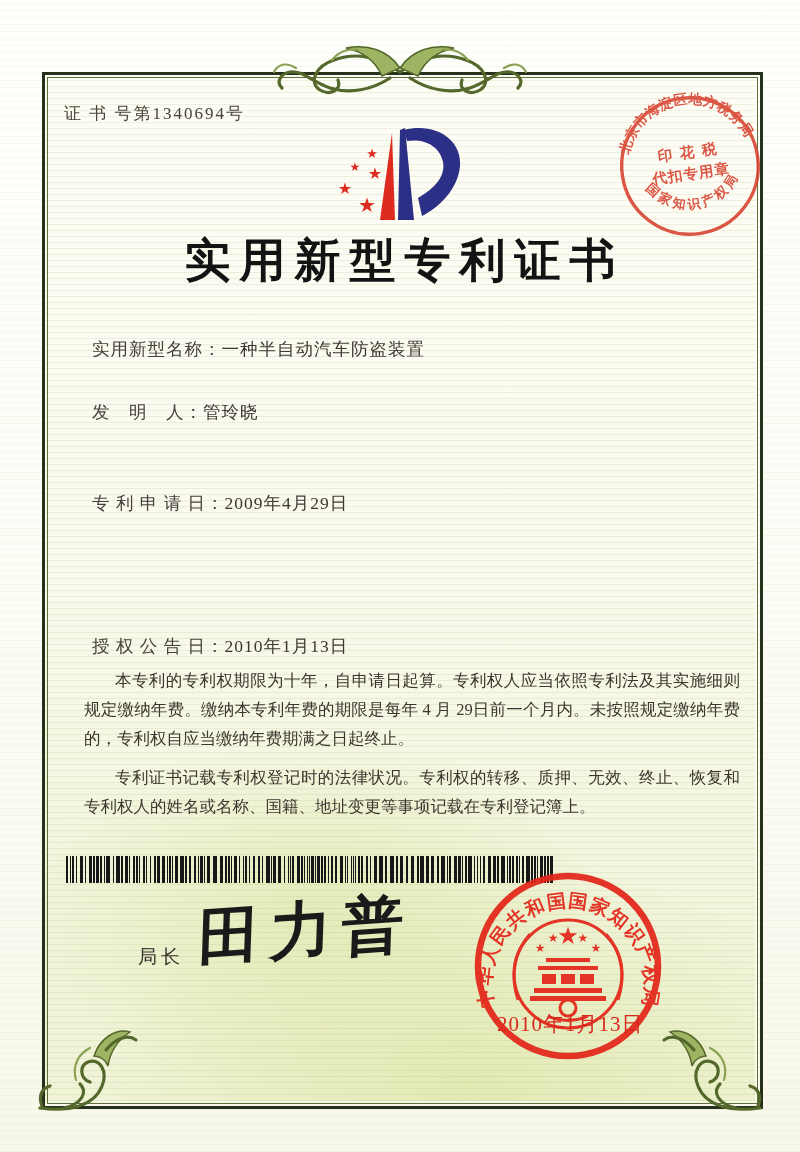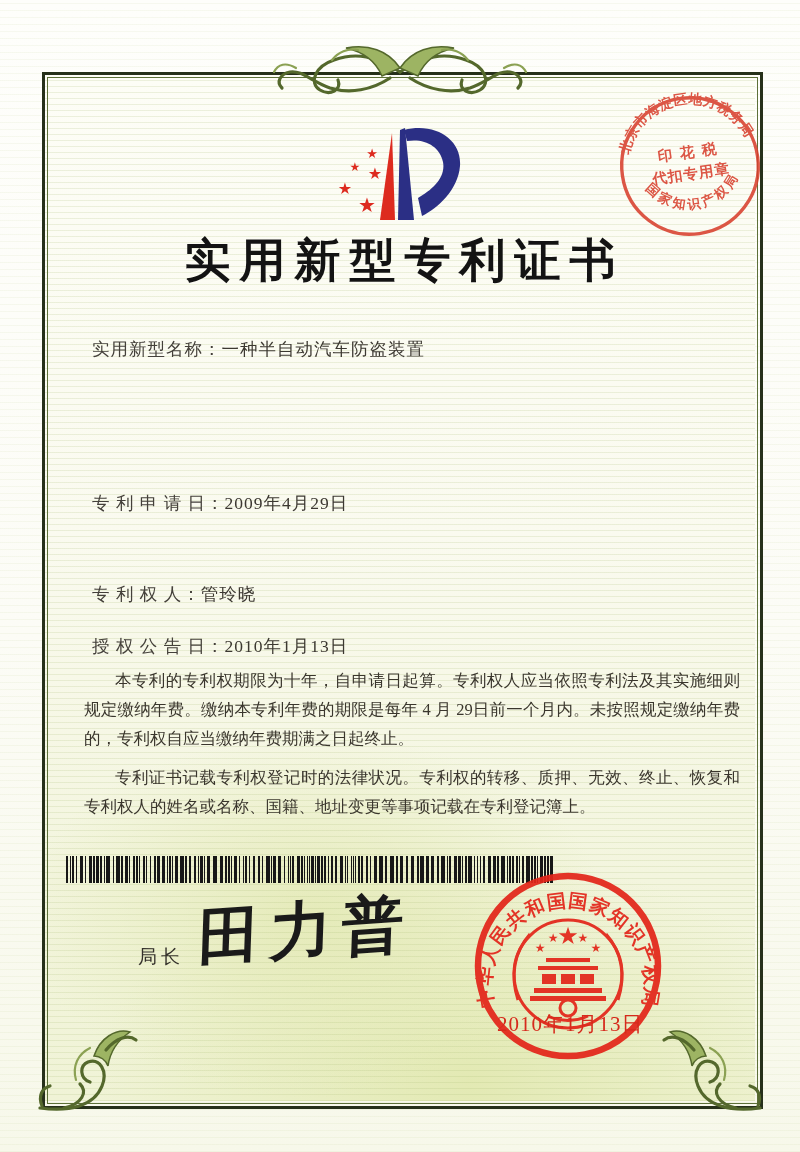--- a/index.html
+++ b/index.html
@@ -76,20 +76,21 @@
     <use href="#flc"></use>
     <use href="#flc" transform="translate(256,0) scale(-1,1)"></use>
   </svg>
   <svg class="abs" style="left:36px;top:1022px" width="110" height="90" viewBox="0 0 110 90">
     <use href="#flr"></use>
   </svg>
   <svg class="abs" style="left:654px;top:1022px" width="110" height="90" viewBox="0 0 110 90">
     <use href="#flr" transform="translate(110,0) scale(-1,1)"></use>
   </svg>
 
+  <div class="abs cert-no">证 书 号第1340694号</div>
 
   <svg class="abs logo" width="145" height="105" viewBox="0 0 145 105">
     <text x="42" y="34" font-size="13" text-anchor="middle" fill="#dd2b1f">★</text>
     <text x="25" y="47" font-size="12" text-anchor="middle" fill="#dd2b1f">★</text>
     <text x="45" y="55" font-size="16" text-anchor="middle" fill="#dd2b1f">★</text>
     <text x="15" y="70" font-size="16" text-anchor="middle" fill="#dd2b1f">★</text>
     <text x="37" y="88" font-size="20" text-anchor="middle" fill="#dd2b1f">★</text>
     <polygon points="62,9 50,96 65,96" fill="#dd2b1f"></polygon>
     <polygon points="70,6 75,4 84,96 68,96" fill="#2b2f85"></polygon>
     <path d="M 74,6 C 106,-2 132,16 130,42 C 128,66 108,84 92,92 L 88,74 C 102,66 116,54 113,38 C 110,22 94,14 77,17 Z" fill="#2b2f85"></path>
@@ -107,25 +108,25 @@
     <text class="seal-text" font-size="13.5" fill="#d8402e" letter-spacing="3">
       <textPath href="#txBot" startOffset="50%" text-anchor="middle">国家知识产权局</textPath>
     </text>
   </svg>
 
   <div class="abs field" style="top:337px">
     <span>实用新型名称：</span><span class="val">一种半自动汽车防盗装置</span>
   </div>
 
   <div class="abs title">实用新型专利证书</div>
+  <div class="abs field" style="top:400px">
+    <span>发　明　人：</span><span class="val">管玲晓</span>
+  </div>
   <div class="abs field" style="top:491px">
     <span>专 利 申 请 日：</span><span class="val">2009年4月29日</span>
-  </div>
-  <div class="abs field" style="top:582px">
-    <span>专 利 权 人：</span><span class="val">管玲晓</span>
   </div>
   <div class="abs field" style="top:634px">
     <span>授 权 公 告 日：</span><span class="val">2010年1月13日</span>
   </div>
 
   <div class="abs paras">
     <p>本专利的专利权期限为十年，自申请日起算。专利权人应当依照专利法及其实施细则规定缴纳年费。缴纳本专利年费的期限是每年 4 月 29日前一个月内。未按照规定缴纳年费的，专利权自应当缴纳年费期满之日起终止。</p>
     <p>专利证书记载专利权登记时的法律状况。专利权的转移、质押、无效、终止、恢复和专利权人的姓名或名称、国籍、地址变更等事项记载在专利登记簿上。</p>
   </div>
 

